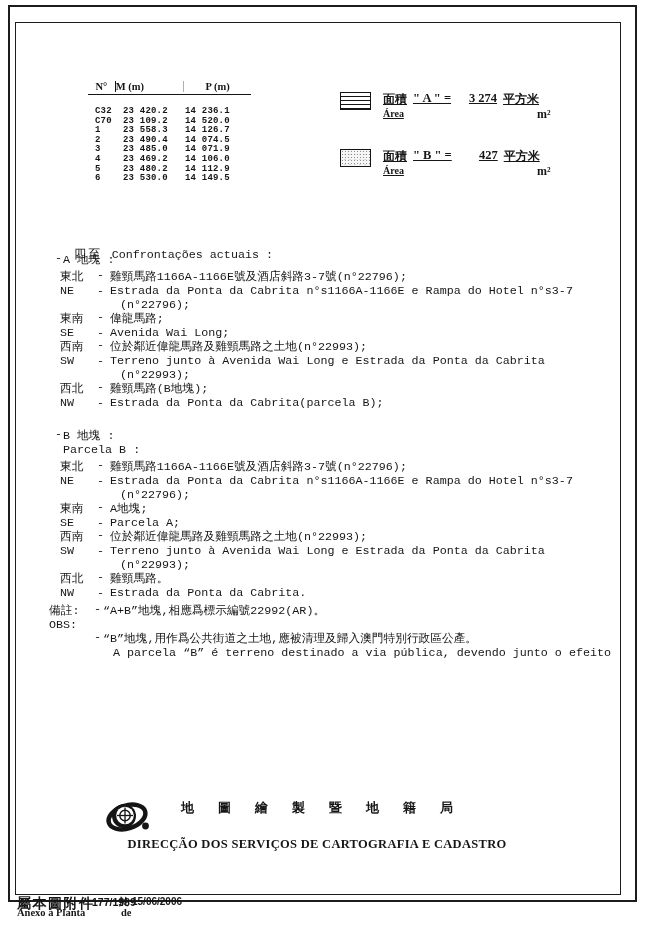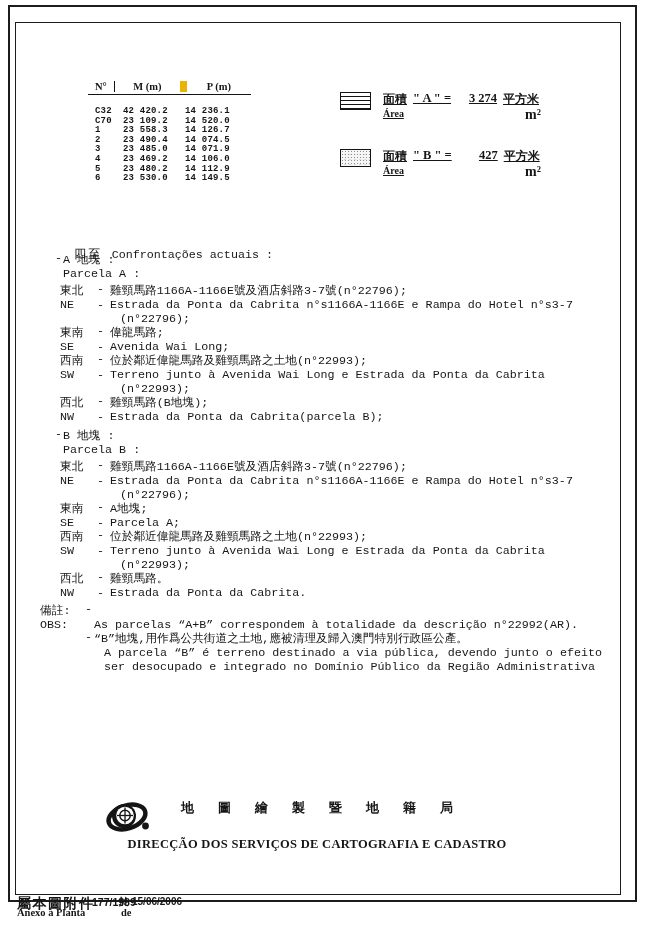--- a/index.html
+++ b/index.html
@@ -7,21 +7,21 @@
         font-family:"Liberation Mono","DejaVu Sans Mono",monospace;color:#161616;}
   
   .outer-frame{position:absolute;left:8px;top:5px;width:625px;height:893px;border:2px solid #1c1c1c;}
   .inner-frame{position:absolute;left:15px;top:22px;width:604px;height:871px;border:1px solid #1c1c1c;}
 
   
   .coords{position:absolute;left:88px;top:81px;width:163px;}
   .t-head{display:flex;border-bottom:1.5px solid #141414;padding-bottom:2px;
           font-family:"Liberation Serif","DejaVu Serif",serif;font-weight:700;font-size:10.5px;}
   .hc1{width:27px;text-align:center;border-right:1px solid #141414;}
-  .hc2{width:68px;text-align:center;border-right:7px solid #eab308;}
+  .hc2{width:68px;text-align:left;border-right:1px solid #eab308;}
   .hc3{width:67px;text-align:center;}
   .t-body{margin-top:12px;}
   .t-row{display:flex;font-size:9px;font-weight:700;line-height:9.6px;letter-spacing:.2px;white-space:pre;}
   .tc1{width:27px;flex:none;padding-left:7px;box-sizing:border-box;}
   .tc2{width:68px;flex:none;padding-left:8px;box-sizing:border-box;}
   .tc3{width:67px;flex:none;padding-left:2px;box-sizing:border-box;}
 
   
   .legend{position:absolute;left:340px;top:91px;display:flex;flex-direction:column;gap:29px;}
   .legend-item{display:flex;text-decoration:underline;}
@@ -30,39 +30,39 @@
   .swatch.stipple{background-color:#f6f6f6;
      background-image:radial-gradient(#8f8f8f .8px,transparent .9px),radial-gradient(#bdbdbd .7px,transparent .8px);
      background-size:3px 3px,5px 5px;background-position:0 0,1.5px 2px;}
   .l-text{margin-left:12px;font-family:"Liberation Serif","DejaVu Serif",serif;}
   .l-line1{display:flex;font-size:12.5px;font-weight:700;white-space:pre;}
   .l-zh{font-size:12px;font-weight:600;}
   .l-eq{margin-left:6px;}
   .l-val{width:46px;text-align:right;margin-right:6px;flex:none;}
   .l-unit{font-size:12px;font-weight:600;}
   .l-line2{position:relative;font-size:10px;font-weight:700;margin-top:0;}
-  .l-m2{position:absolute;left:142px;top:-1px;font-size:14px;}
+  .l-m2{position:absolute;left:154px;top:-1px;font-size:12px;}
 
   
   .confront-heading{position:absolute;left:46px;top:232px;font-size:11.7px;font-weight:500;white-space:pre;}
   .ch-zh{font-size:12.3px;letter-spacing:2px;margin-right:9px;}
   .parcel{position:absolute;left:55px;}
   .parcel.a{top:253px;} .parcel.b{top:429px;}
   .p-title{display:flex;font-size:11.7px;font-weight:500;line-height:14px;white-space:pre;}
   .p-dash{width:8px;flex:none;transform:translateY(-2.5px);}
   .p-sub{padding-left:8px;font-size:11.7px;font-weight:500;line-height:14px;}
   .entries{margin-top:3px;}
   .e-row{display:flex;line-height:14px;font-size:11.7px;font-weight:500;padding-left:5px;white-space:pre;}
   .e-label{width:37px;flex:none;}
   .e-dash{width:13px;flex:none;}
   .e-row.zh .e-dash{transform:translateY(-2.5px);}
   .e-row.cont .e-text{padding-left:10px;}
 
   
-  .notes{position:absolute;left:40px;top:604px;}
+  .notes{position:absolute;left:49px;top:604px;}
   .n-row{display:flex;line-height:14px;font-size:11.7px;font-weight:500;white-space:pre;}
   .n-label{width:45px;flex:none;}
   .n-dash{width:9px;flex:none;}
   .n-row.zh .n-dash{transform:translateY(-2.5px);}
   .n-row.cont .n-text{padding-left:10px;}
 
   
   .logo{position:absolute;left:103px;top:798px;}
   .agency-names{position:absolute;left:15px;top:799px;width:604px;text-align:center;
                 font-family:"Liberation Serif","DejaVu Serif",serif;}
@@ -89,21 +89,21 @@
   <div class="coords">
     <div class="t-head">
       <span class="hc1">N°</span>
       <span class="hc2">M (m)</span>
       <span class="hc3">P (m)</span>
     </div>
     <div class="t-body">
 
         <div class="t-row">
           <span class="tc1">C32</span>
-          <span class="tc2">42 420.2</span>
+          <span class="tc2">23 420.2</span>
           <span class="tc3">14 236.1</span>
         </div>
 
         <div class="t-row">
           <span class="tc1">C70</span>
           <span class="tc2">23 109.2</span>
           <span class="tc3">14 520.0</span>
         </div>
 
         <div class="t-row">
@@ -181,21 +181,20 @@
 
   <div class="confront-heading">
     <span class="ch-zh">四至</span><span>Confrontações actuais :</span>
   </div>
 
   <section class="parcel a">
     <div class="p-title">
       <span class="p-dash">-</span>
       <span>A 地塊 :</span>
     </div>
-    <div class="p-sub">Parcela A :</div>
     <div class="entries">
 
         <div class="e-row zh">
           <span class="e-label">東北</span>
           <span class="e-dash">-</span>
           <span class="e-text">雞頸馬路1166A-1166E號及酒店斜路3-7號(n°22796);</span>
         </div>
 
         <div class="e-row pt">
           <span class="e-label">NE</span>
@@ -321,45 +320,40 @@
           <span class="e-text">Estrada da Ponta da Cabrita.</span>
         </div>
       </div>
   </section>
 
   <div class="notes">
 
       <div class="n-row zh">
         <span class="n-label">備註:</span>
         <span class="n-dash">-</span>
+        <span class="n-text">“A+B”地塊,相應爲標示編號22992(AR)。</span>
       </div>
 
       <div class="n-row pt">
         <span class="n-label">OBS:</span>
         <span class="n-dash"></span>
-        <span class="n-text">As parcelas “A+B” correspondem à totalidade da descrição n°22992(AR).</span>
       </div>
 
       <div class="n-row zh">
         <span class="n-label"></span>
         <span class="n-dash">-</span>
         <span class="n-text">“B”地塊,用作爲公共街道之土地,應被清理及歸入澳門特別行政區公產。</span>
       </div>
 
       <div class="n-row cont">
         <span class="n-label"></span>
         <span class="n-dash"></span>
         <span class="n-text">A parcela “B” é terreno destinado a via pública, devendo junto o efeito</span>
       </div>
 
-      <div class="n-row cont">
-        <span class="n-label"></span>
-        <span class="n-dash"></span>
-        <span class="n-text">ser desocupado e integrado no Domínio Público da Região Administrativa</span>
-      </div>
 
     </div>
 
   <svg class="logo" width="50" height="42" viewBox="0 0 50 42" aria-hidden="true">
     <g transform="rotate(-18 24 19)">
       <ellipse cx="24" cy="19" rx="19" ry="11.5" fill="none" stroke="#141414" stroke-width="4.5"></ellipse>
     </g>
     <circle cx="21" cy="18" r="12" fill="#141414"></circle>
     <circle cx="22" cy="17.5" r="8.8" fill="#ffffff"></circle>
     <circle cx="22" cy="17.5" r="5.2" fill="none" stroke="#141414" stroke-width="1.4"></circle>

